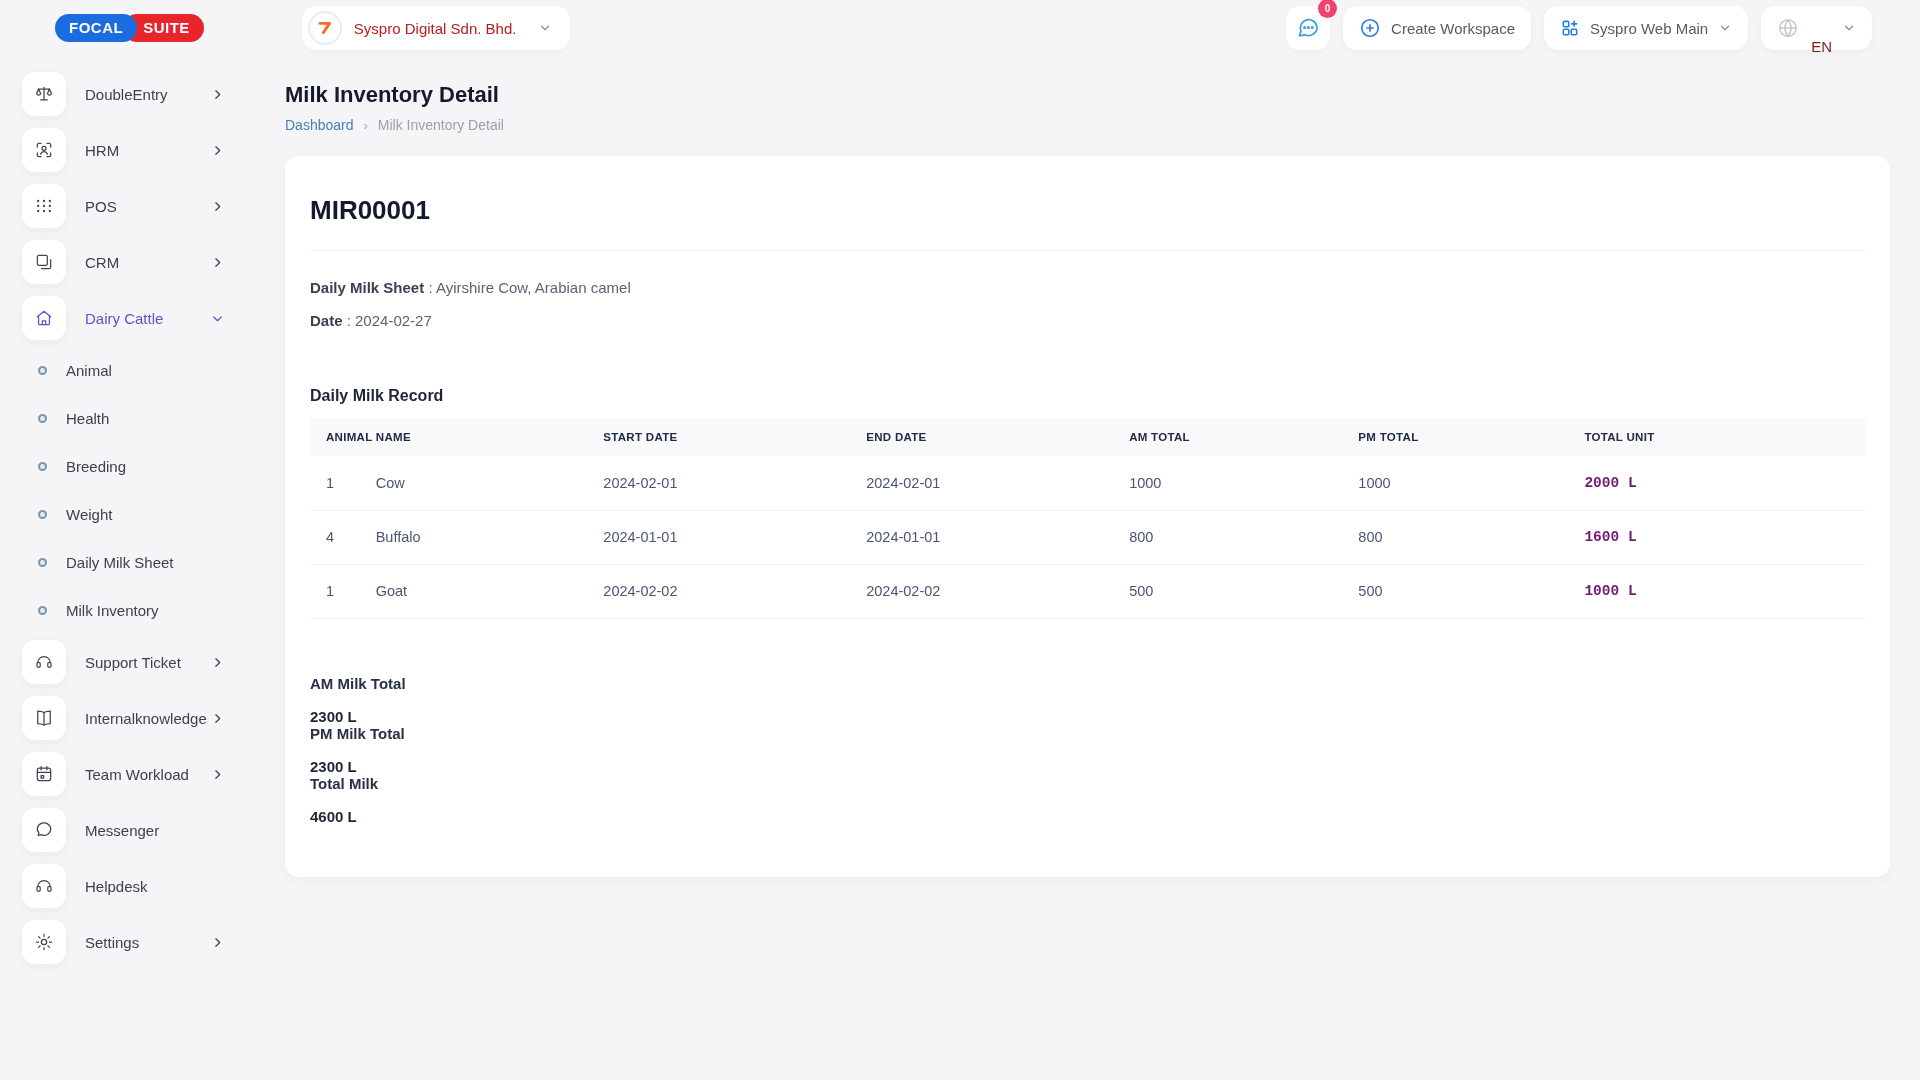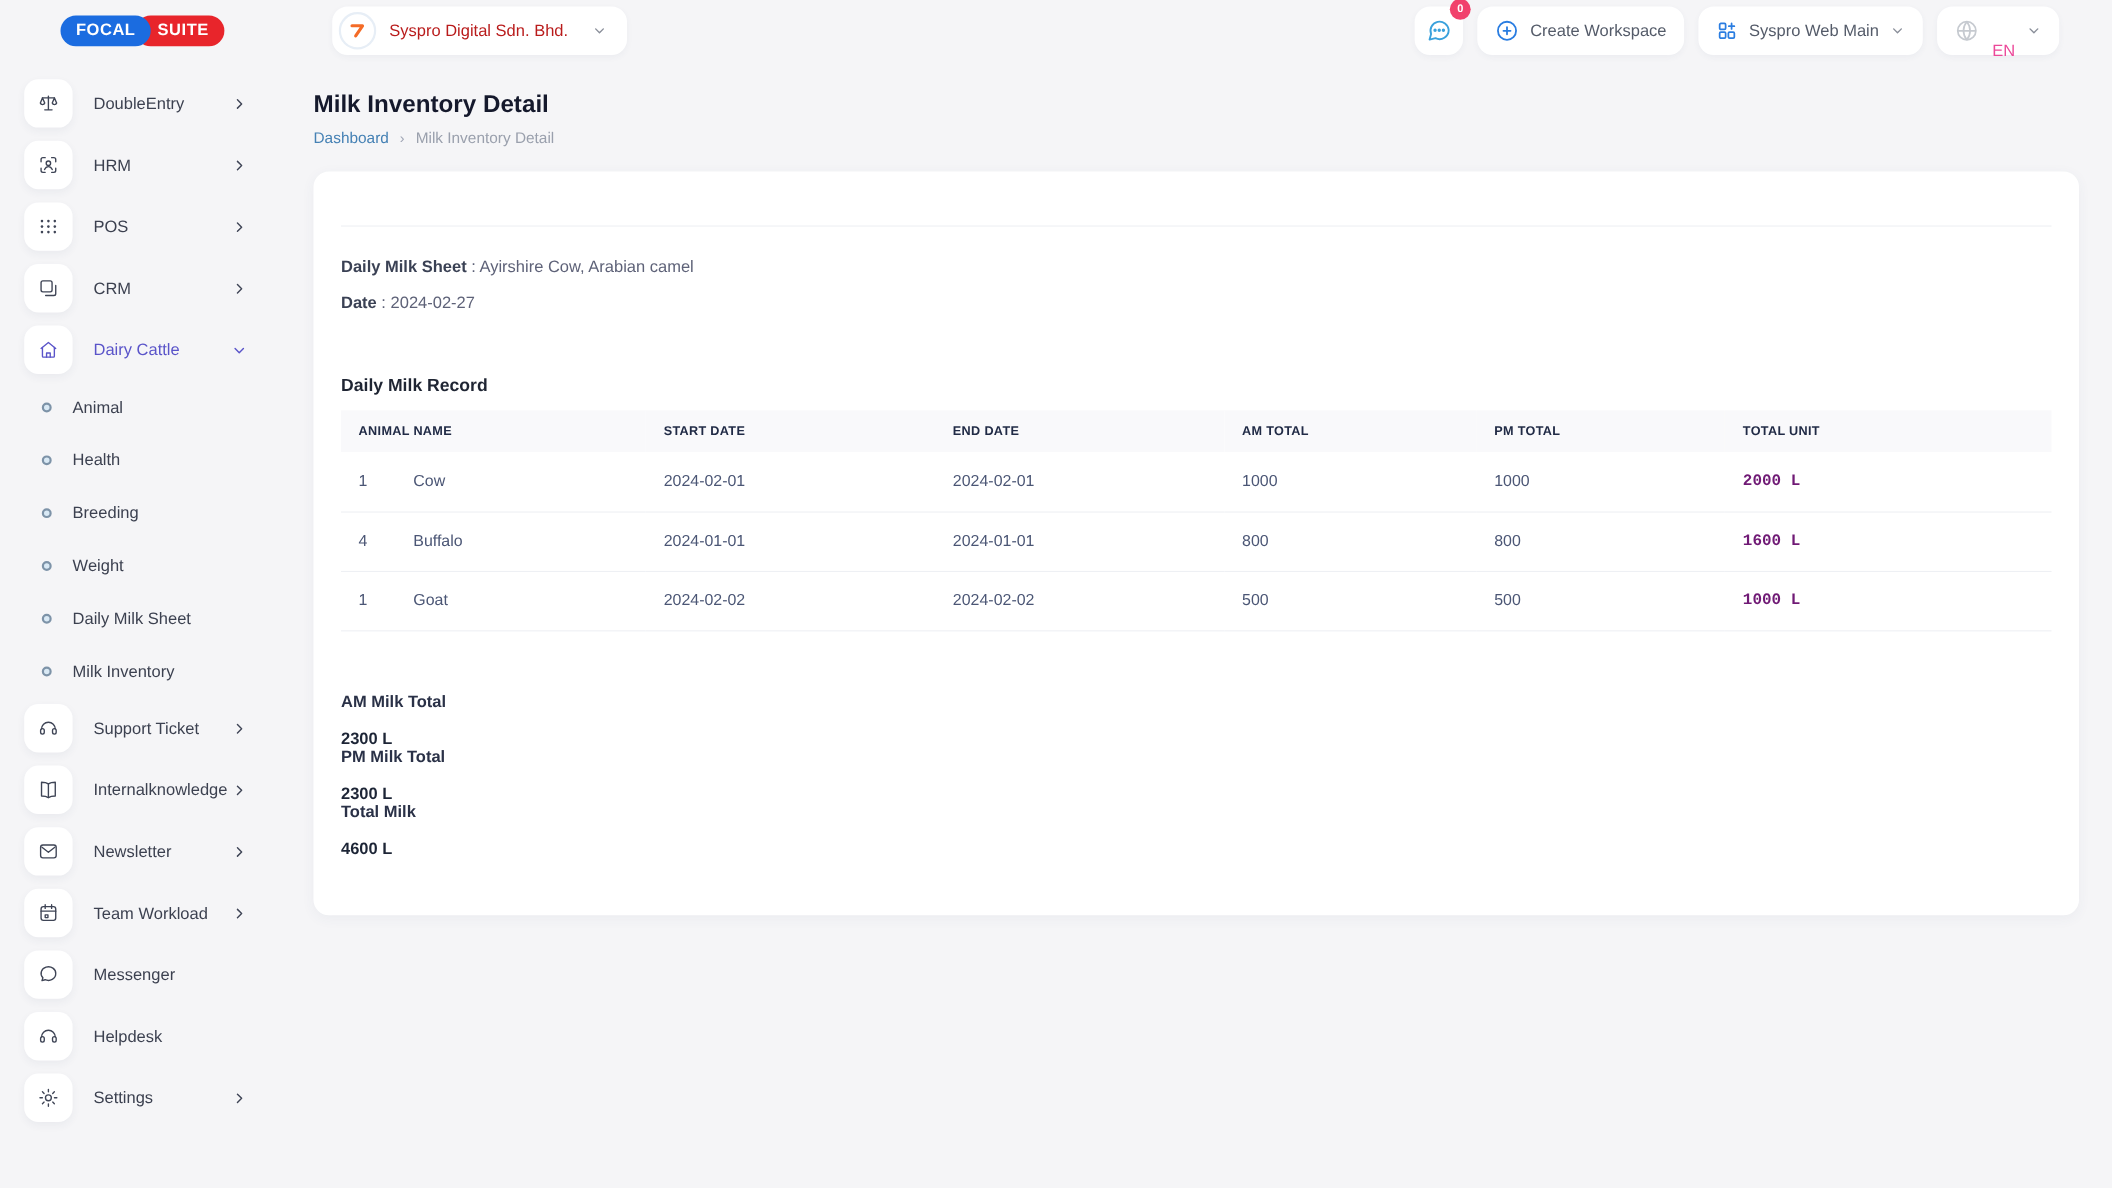--- a/index.html
+++ b/index.html
@@ -30,21 +30,21 @@
   .topbar-spacer { flex:1; }
   .right-cluster { display:flex; align-items:center; gap:13px; }
   .icon-btn { width:44px; height:44px; position:relative; justify-content:center; padding:0; }
   .badge {
     position:absolute; top:-7px; right:-7px; min-width:19px; height:19px; border-radius:10px;
     background:#f1416c; color:#fff; font-size:10px; font-weight:bold;
     display:flex; align-items:center; justify-content:center; padding:0 5px;
   }
   .btn-label { font-size:15px; color:#545b69; margin-left:10px; }
   .chev { margin-left:10px; display:flex; }
-  .lang-label { font-size:15px; color:#ec4899; font-weight:500; margin-left:12px;margin-top:36px; }
+  .lang-label { font-size:15px; color:#7f1d1d; font-weight:500; margin-left:12px;margin-top:36px; }
   
   .layout { display:flex; height:1024px; }
   .sidebar { width:258px; flex:none; padding-top:10px; }
   .nav-item { display:flex; align-items:center; height:56px; padding-left:22px; cursor:pointer; }
   .nav-icon {
     width:44px; height:44px; background:#fff; border-radius:13px; flex:none;
     display:flex; align-items:center; justify-content:center;
     box-shadow:0 3px 8px rgba(56,71,109,.06); color:#3f4556;
   }
   .nav-label { font-size:15px; font-weight:500; color:#3c4150; margin-left:19px; }
@@ -312,34 +312,20 @@
         </svg>
       </span>
       <span class="nav-label">Internalknowledge</span>
       <span class="nav-chevron">
         <svg width="13" height="13" viewBox="0 0 24 24" fill="none" stroke="currentColor" stroke-width="2.4" stroke-linecap="round" stroke-linejoin="round">
             <path d="m9 5 7 7-7 7"></path>
           </svg>
       </span>
     </div>
 
-    <div class="nav-item">
-      <span class="nav-icon">
-        <svg width="20" height="20" viewBox="0 0 24 24" fill="none" stroke="currentColor" stroke-width="1.5" stroke-linecap="round" stroke-linejoin="round">
-          <rect x="3.5" y="5" width="17" height="14" rx="2.5"></rect>
-            <path d="m5 7.5 7 5.5 7-5.5"></path>
-        </svg>
-      </span>
-      <span class="nav-label">Newsletter</span>
-      <span class="nav-chevron">
-        <svg width="13" height="13" viewBox="0 0 24 24" fill="none" stroke="currentColor" stroke-width="2.4" stroke-linecap="round" stroke-linejoin="round">
-            <path d="m9 5 7 7-7 7"></path>
-          </svg>
-      </span>
-    </div>
 
     <div class="nav-item">
       <span class="nav-icon">
         <svg width="20" height="20" viewBox="0 0 24 24" fill="none" stroke="currentColor" stroke-width="1.5" stroke-linecap="round" stroke-linejoin="round">
           <rect x="4" y="5" width="16" height="15" rx="2.5"></rect>
             <path d="M8.5 3v4M15.5 3v4M4 10h16M8.5 14h3v3h-3z"></path>
         </svg>
       </span>
       <span class="nav-label">Team Workload</span>
       <span class="nav-chevron">
@@ -387,20 +373,21 @@
 
   <div class="main">
     <div class="page-title">Milk Inventory Detail</div>
     <div class="breadcrumb">
       <span class="crumb-link">Dashboard</span>
       <span class="crumb-sep">›</span>
       <span class="crumb-current">Milk Inventory Detail</span>
     </div>
 
     <div class="card">
+      <div class="record-code">MIR00001</div>
       <div class="divider"></div>
 
       <div class="meta-line">
         <span class="meta-label">Daily Milk Sheet</span>
         <span>: Ayirshire Cow, Arabian camel</span>
       </div>
       <div class="meta-line">
         <span class="meta-label">Date</span>
         <span>: 2024-02-27</span>
       </div>

